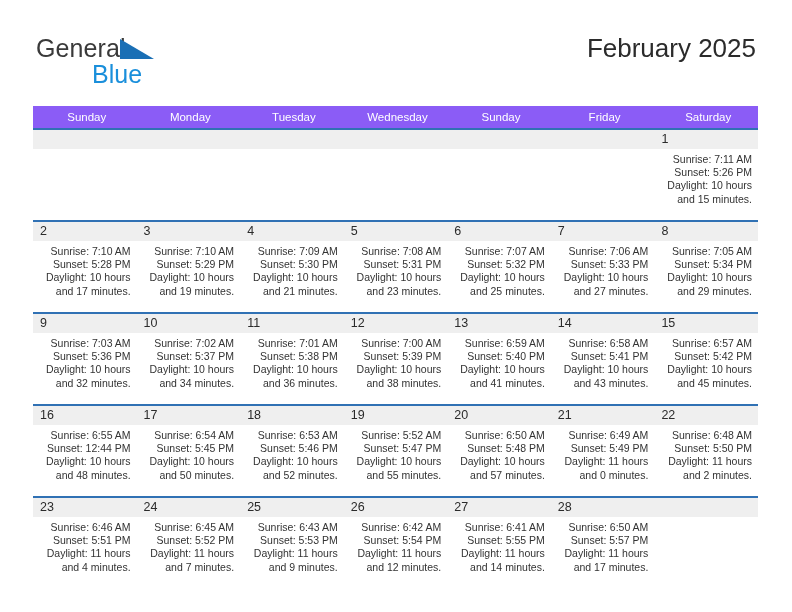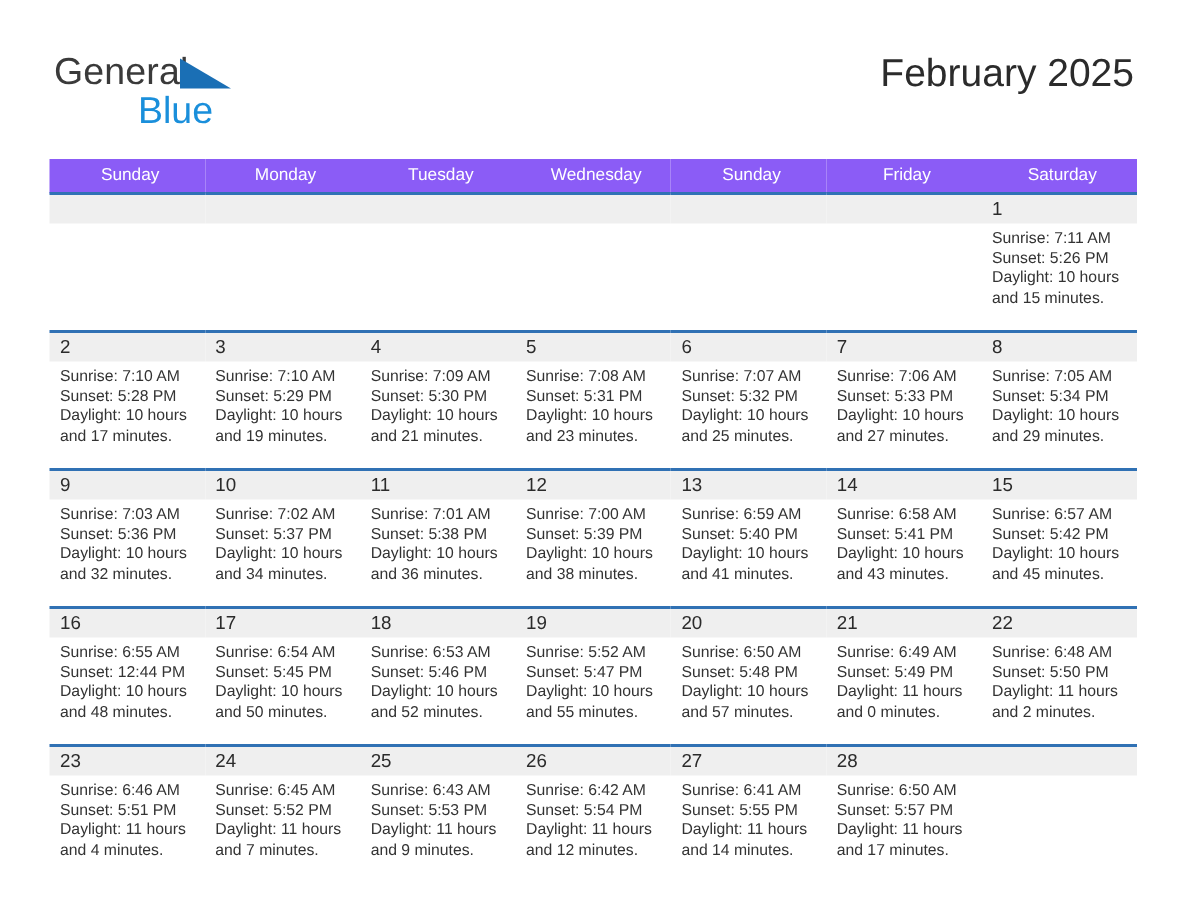--- a/index.html
+++ b/index.html
@@ -134,20 +134,21 @@
     box-sizing: border-box;
   }
   .daycell.empty .daynum-band {
     background: #efefef;
   }
   .details {
     padding: 4px 6px 0 7px;
     font-size: 10.5px;
     line-height: 13.2px;
     color: #333333;
+    text-align: right;
   }
   .details div {
     white-space: nowrap;
   }
   .details .dl-wrap {
     white-space: normal;
   }
 </style>
 </head>
 <body>

